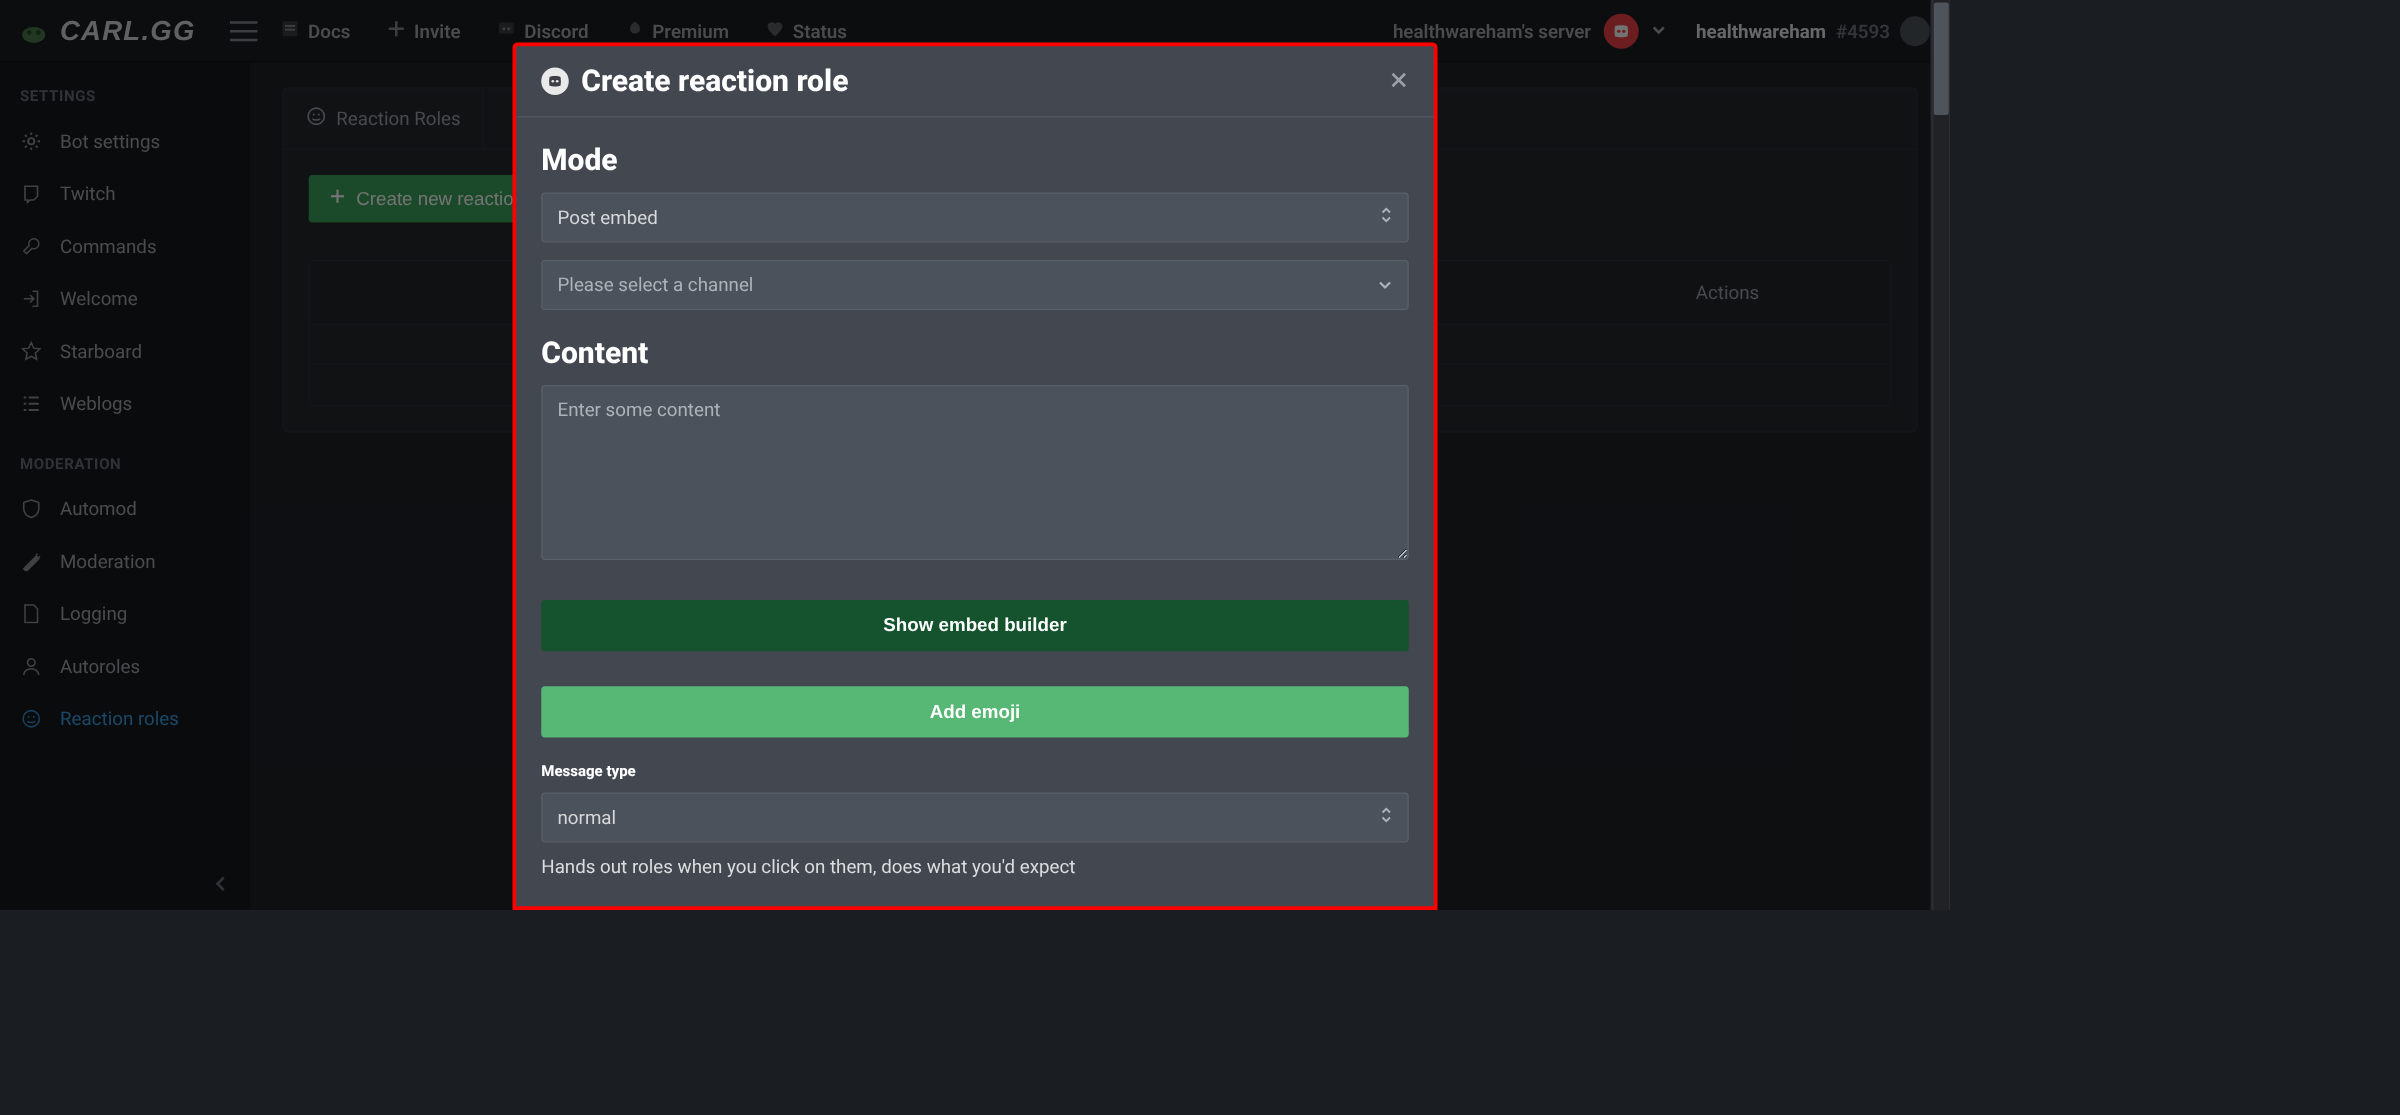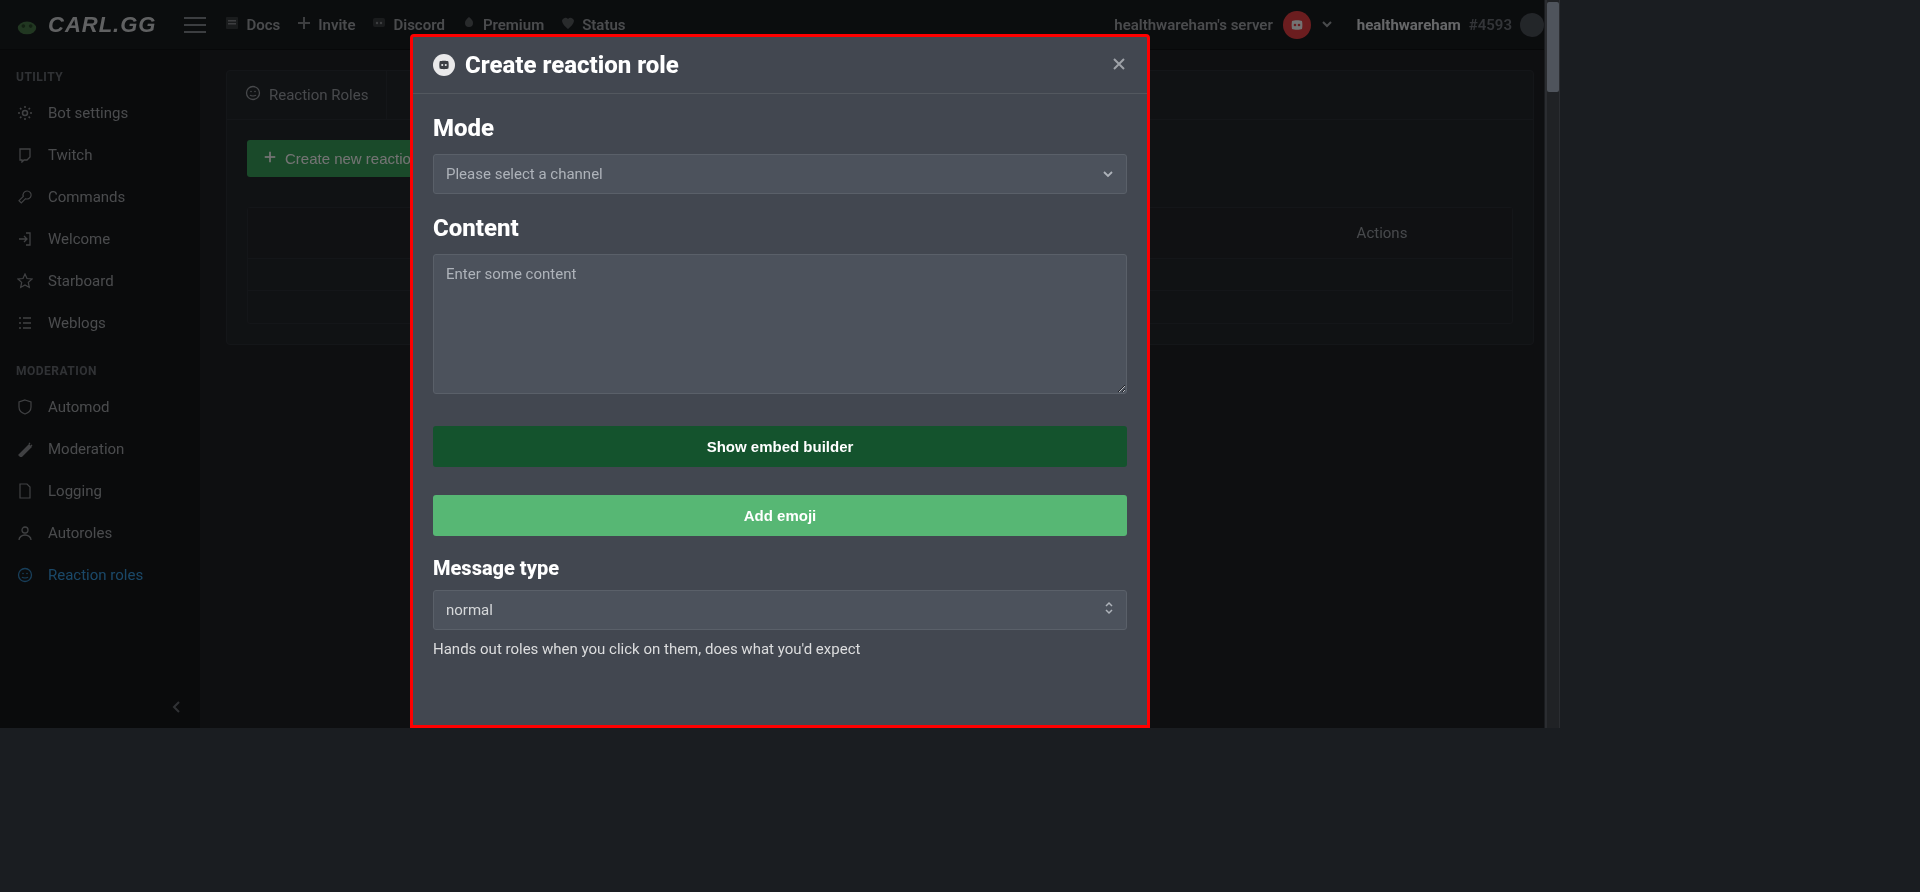--- a/index.html
+++ b/index.html
@@ -55,21 +55,21 @@
   justify-content: space-between;
   cursor: pointer;
 }
 .hamburger span {
   display: block;
   height: 2px;
   background: #868a91;
 }
 .topnav {
   display: flex;
-  gap: 16px;
+  gap: 29px;
   align-items: center;
   justify-content: flex-end;
 }
 .topnav-item {
   display: flex;
   align-items: center;
   gap: 6px;
   color: #a4a7ab;
   font-size: 15px;
   font-weight: 600;
@@ -250,21 +250,21 @@
 .section-heading {
   color: #fff;
   font-size: 24px;
   font-weight: 800;
   margin-bottom: 12px;
   margin-top: 4px;
 }
 .section-heading.tight { margin-top: 20px; }
 .sub-heading {
   color: #fff;
-  font-size: 20px;
+  font-size: 12px;
   font-weight: 800;
   margin-bottom: 10px;
   margin-top: 20px;
 }
 .select-ctl {
   width: 100%;
   background: #4c525c;
   border: 1px solid #5a6069;
   border-radius: 3px;
   padding: 10px 12px;
@@ -407,21 +407,21 @@
     <div class="userbox">
       <span>healthwareham</span>
       <span class="tag">#4593</span>
       <span class="user-avatar"></span>
     </div>
   </div>
 
   <div class="main-row">
 
     <div class="sidebar">
-      <div class="sidebar-section-title">UTILITY</div>
+      <div class="sidebar-section-title">SETTINGS</div>
 
       <div class="sidebar-item">
         <span class="sidebar-icon">
             <svg class="svg-ico" viewBox="0 0 16 16">
               <circle cx="8" cy="8" r="2.5" fill="none" stroke="currentColor" stroke-width="1.5"></circle>
               <path d="M8 1v2M8 13v2M1 8h2M13 8h2M3 3l1.4 1.4M11.6 11.6L13 13M13 3l-1.4 1.4M4.4 11.6L3 13" stroke="currentColor" stroke-width="1.5"></path>
             </svg>
           </span>
         <span>Bot settings</span>
       </div>
@@ -571,20 +571,26 @@
         <div class="modal-close">
           <svg width="16" height="16" viewBox="0 0 16 16">
               <path d="M3 3l10 10M13 3L3 13" stroke="currentColor" stroke-width="2"></path>
             </svg>
         </div>
       </div>
       <div class="modal-body">
 
         <div class="section-heading">Mode</div>
 
+        <div class="select-ctl">
+          <span>Post embed</span>
+          <span><svg width="10" height="14" viewBox="0 0 10 14">
+                <path d="M2 5l3-3 3 3M2 9l3 3 3-3" stroke="#aeb3ba" stroke-width="1.5" fill="none"></path>
+              </svg></span>
+        </div>
 
         <div class="select-ctl placeholder">
           <span>Please select a channel</span>
           <span><svg width="12" height="10" viewBox="0 0 12 10">
                 <path d="M2 3l4 4 4-4" stroke="#aeb3ba" stroke-width="1.8" fill="none"></path>
               </svg></span>
         </div>
 
         <div class="section-heading tight">Content</div>
 

